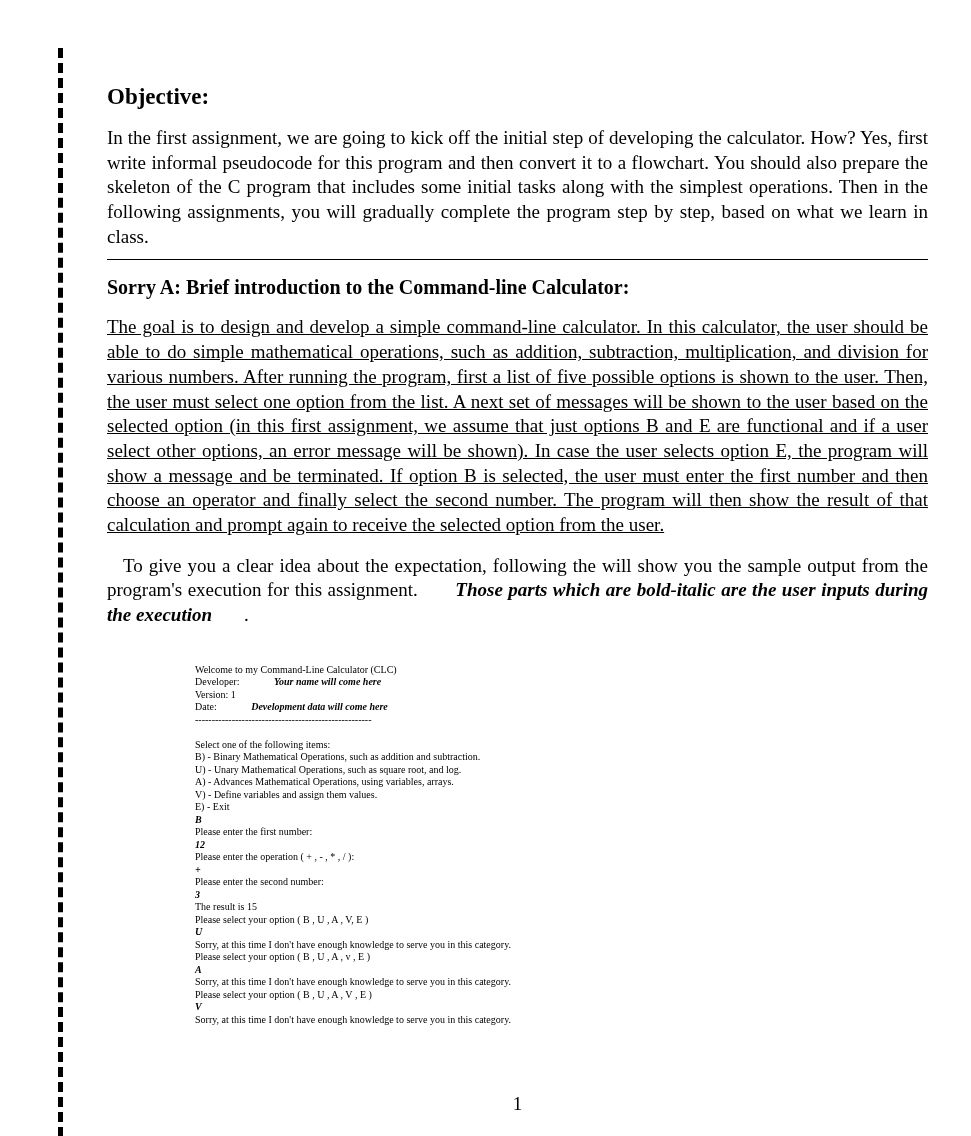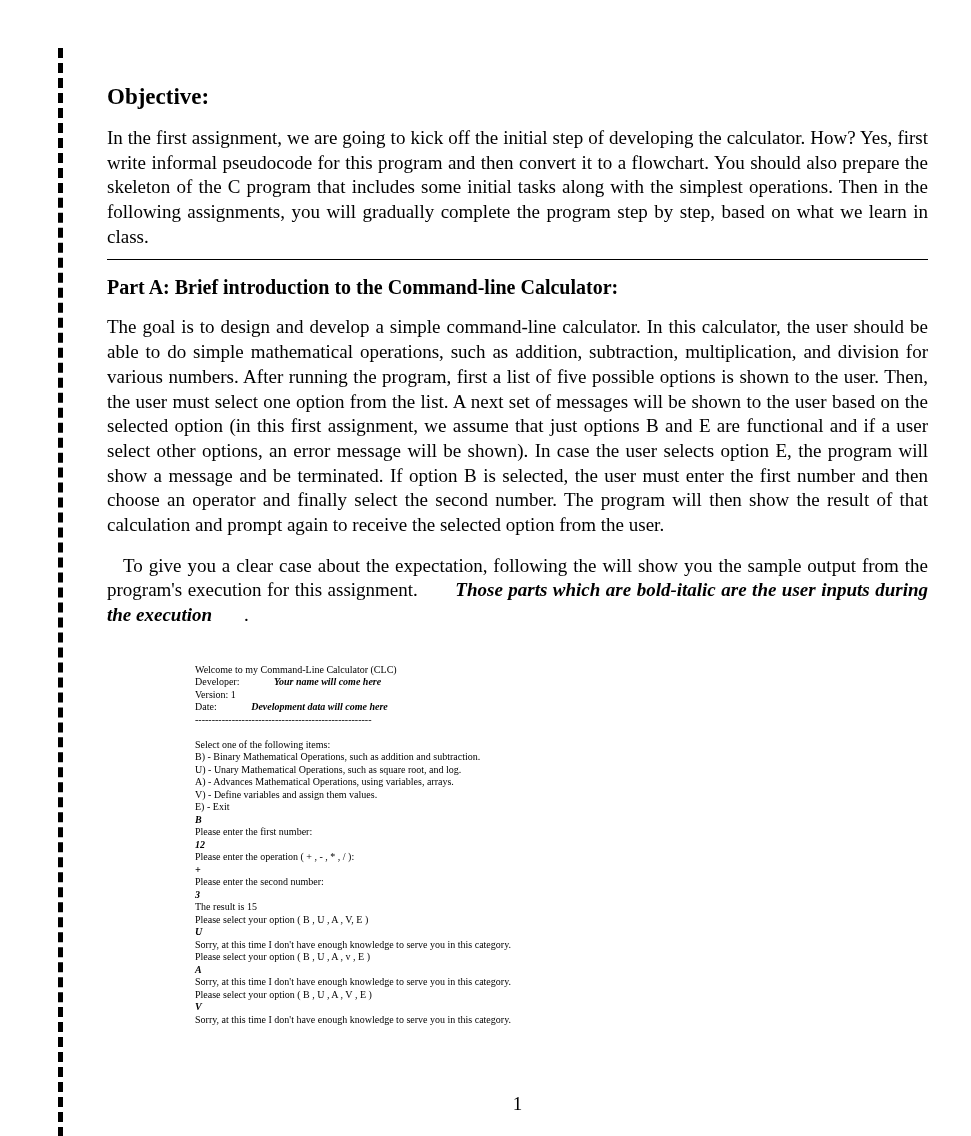--- a/index.html
+++ b/index.html
@@ -32,20 +32,21 @@
       margin-bottom: 8px;
     }
     .paragraph {
       font-size: 19px;
       line-height: 1.3;
       text-align: justify;
       margin-bottom: 10px;
     }
     .paragraph.no-bottom {
       margin-bottom: 0;
+      text-decoration: underline;
     }
     .hr-rule {
       border: none;
       border-top: 1px solid #000;
       margin-top: 6px;
       margin-bottom: 8px;
     }
     .heading-part {
       font-weight: bold;
       font-size: 20px;
@@ -81,25 +82,25 @@
 <body>
 
 <div class="page-wrap">
   <div class="heading-objective">Objective:</div>
 
 
   <p class="paragraph">In the first assignment, we are going to kick off the initial step of developing the calculator. How? Yes, first write informal pseudocode for this program and then convert it to a flowchart. You should also prepare the skeleton of the C program that includes some initial tasks along with the simplest operations. Then in the following assignments, you will gradually complete the program step by step, based on what we learn in class.</p>
 
   <hr class="hr-rule">
 
-  <div class="heading-part">Part A: Brief introduction to the Command-line Calculator:</div>
+  <div class="heading-part">Sorry A: Brief introduction to the Command-line Calculator:</div>
 
   <p class="paragraph no-bottom">The goal is to design and develop a simple command-line calculator. In this calculator, the user should be able to do simple mathematical operations, such as addition, subtraction, multiplication, and division for various numbers. After running the program, first a list of five possible options is shown to the user. Then, the user must select one option from the list. A next set of messages will be shown to the user based on the selected option (in this first assignment, we assume that just options B and E are functional and if a user select other options, an error message will be shown). In case the user selects option E, the program will show a message and be terminated. If option B is selected, the user must enter the first number and then choose an operator and finally select the second number. The program will then show the result of that calculation and prompt again to receive the selected option from the user.</p>
 
-  <p class="paragraph"><span>To give you a clear case about the expectation, following the will show you the sample output from the program's execution for this assignment. </span><span class="bold-part">Those parts which are bold-italic are the user inputs during the execution</span><span>.</span></p>
+  <p class="paragraph"><span>To give you a clear idea about the expectation, following the will show you the sample output from the program's execution for this assignment. </span><span class="bold-part">Those parts which are bold-italic are the user inputs during the execution</span><span>.</span></p>
 
   <div class="code-block"><span>Welcome to my Command-Line Calculator (CLC)</span>
 <span>Developer: </span><span class="mono-bold-italic">Your name will come here</span>
 <span>Version: 1</span>
 <span>Date: </span><span class="mono-bold-italic">Development data will come here</span>
 <span>-----------------------------------------------------</span>
 <span></span>
 <span>Select one of the following items:</span>
 <span>B) - Binary Mathematical Operations, such as addition and subtraction.</span>
 <span>U) - Unary Mathematical Operations, such as square root, and log.</span>

